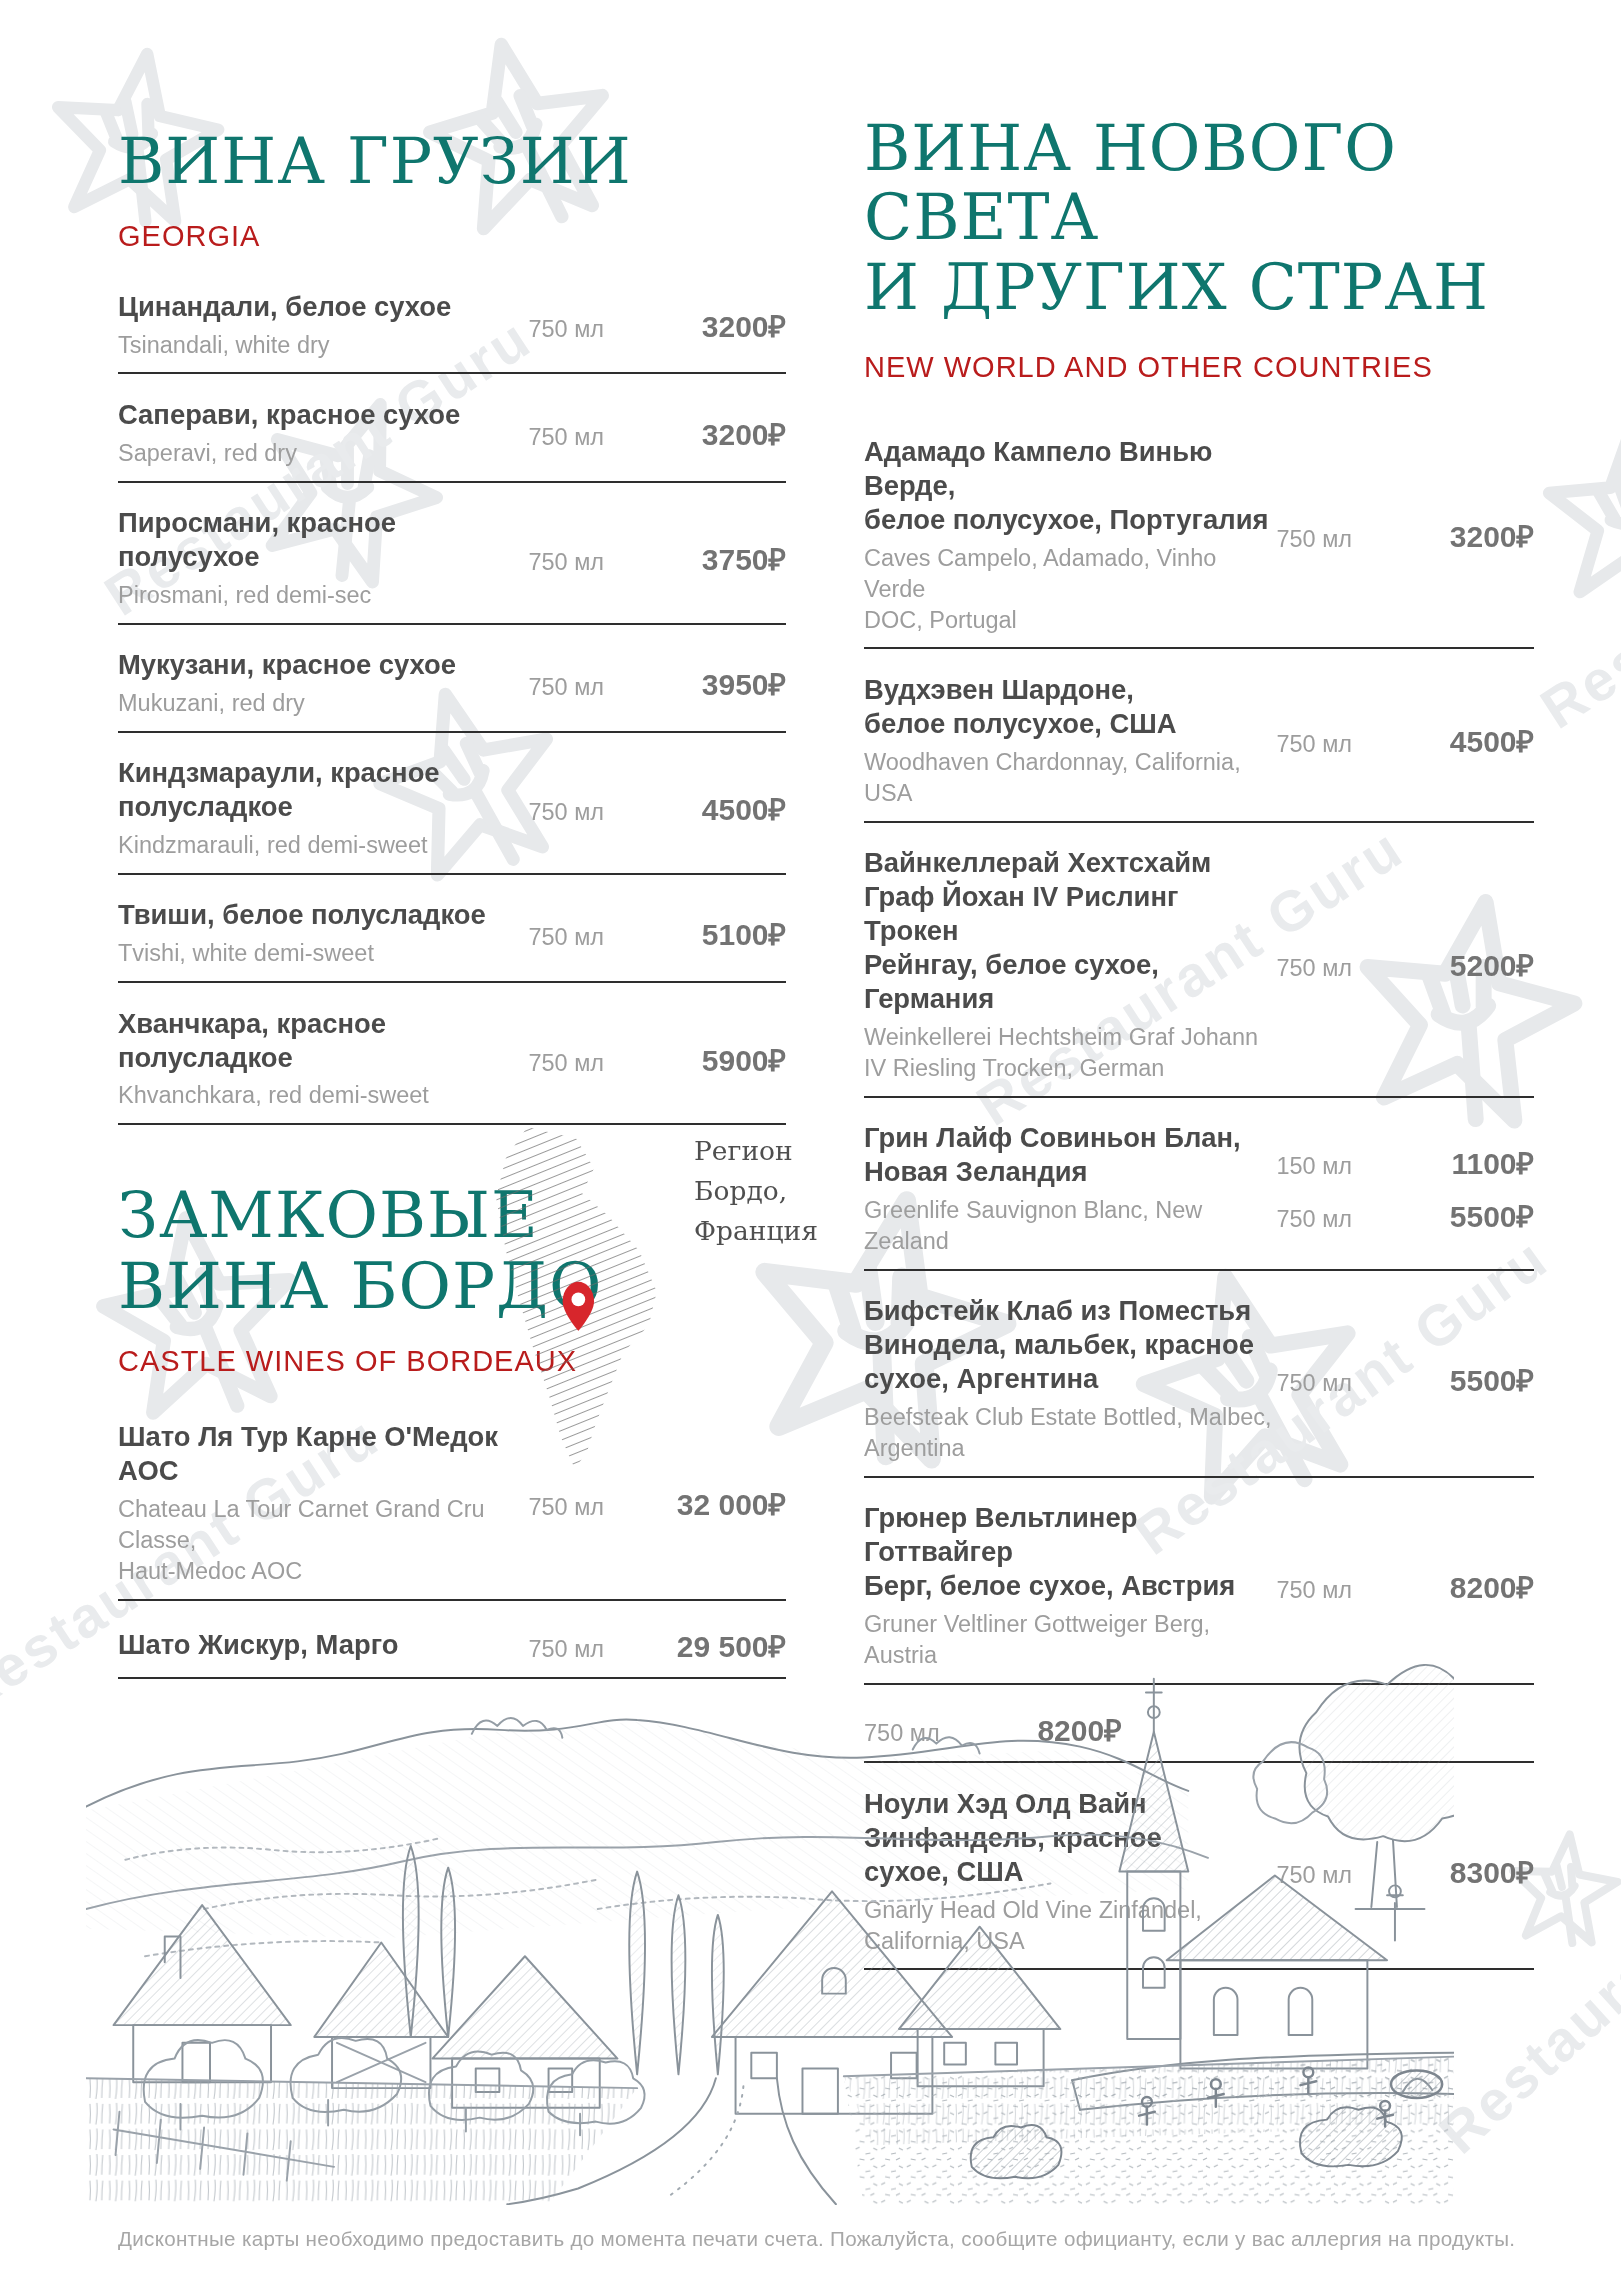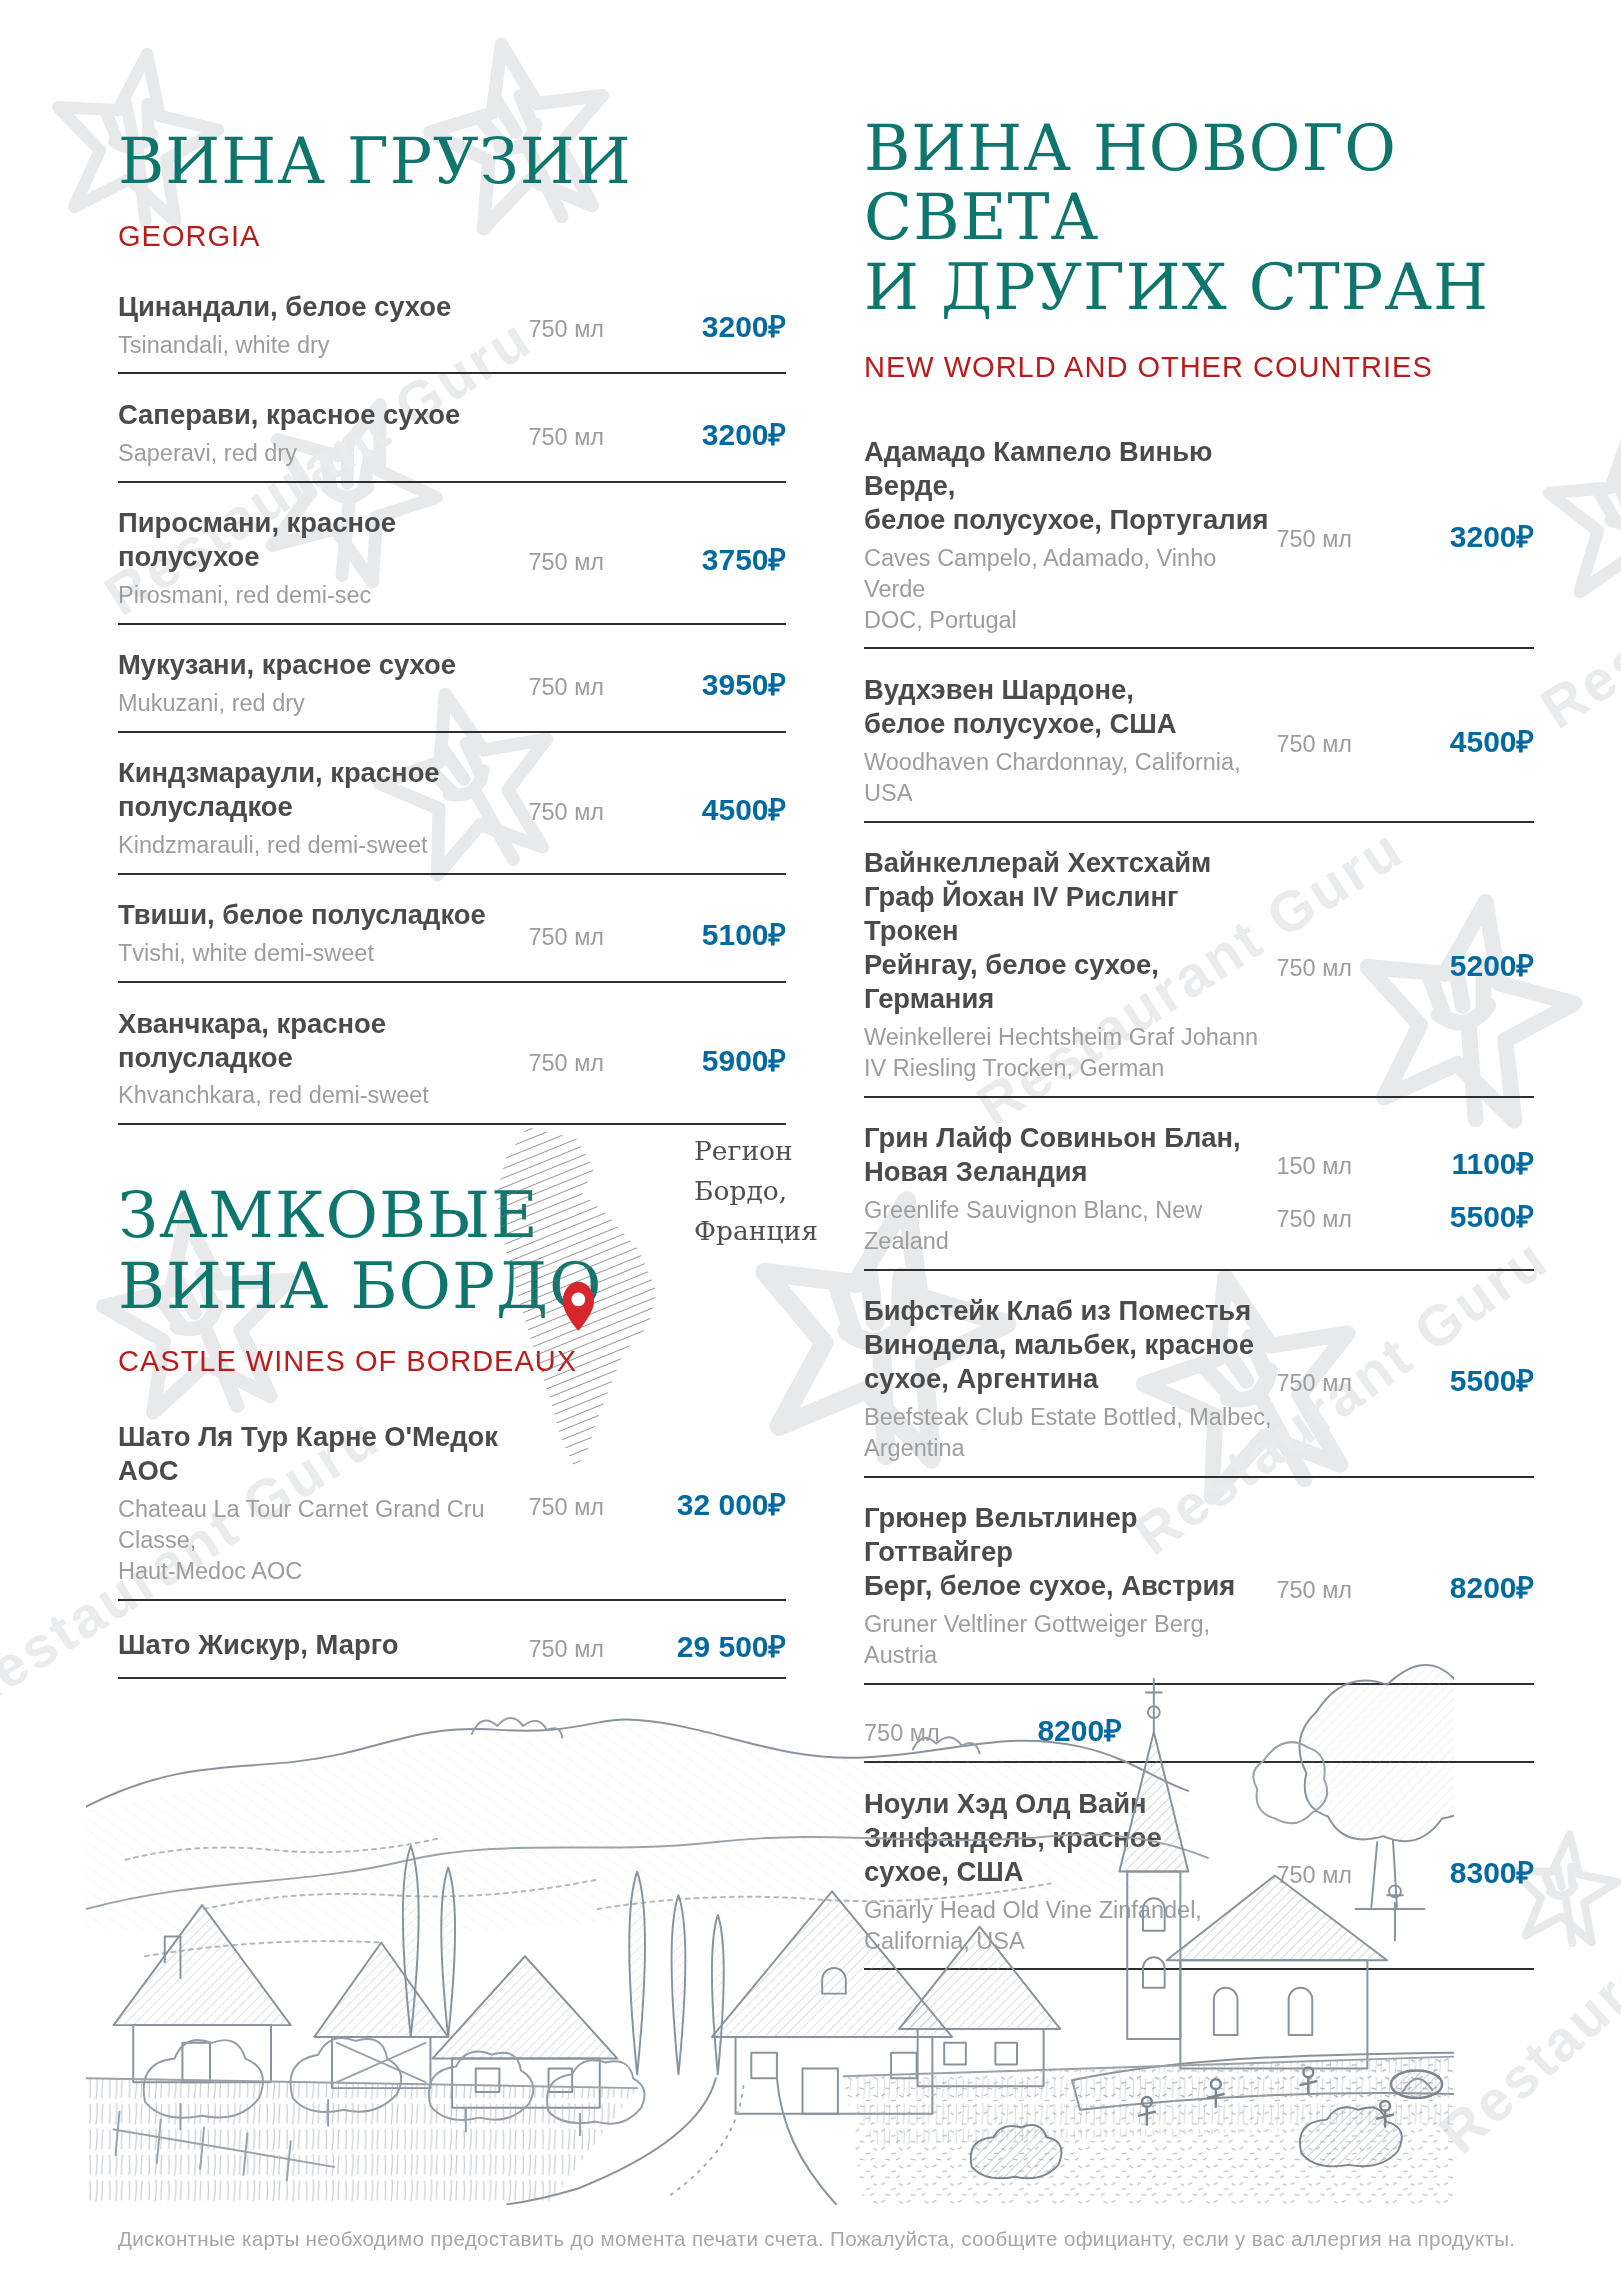--- a/index.html
+++ b/index.html
@@ -23,21 +23,21 @@
   .items{margin-top:3.9px;}
   .item{display:flex;justify-content:space-between;align-items:center;
         border-bottom:2px solid #2e2e2e;padding:23.5px 0 11.8px 0;}
   .item-main{max-width:423px;}
   .col-right .item-main{max-width:449px;}
   .item-name{font-size:27.4px;font-weight:bold;color:#4b4b4b;line-height:1.24;white-space:pre-line;}
   .item-desc{margin-top:5.9px;font-size:23.5px;color:#9d9d9d;line-height:1.32;white-space:pre-line;}
   .sizes{display:flex;flex-direction:column;align-items:flex-end;gap:11.8px;flex-shrink:0;}
   .size-row{display:flex;align-items:baseline;gap:43px;}
   .vol{font-size:23.5px;color:#9d9d9d;}
-  .price{font-size:30px;font-weight:bold;color:#0369a1;min-width:139px;text-align:right;}
+  .price{font-size:30px;font-weight:bold;color:#737373;min-width:139px;text-align:right;}
 
   
   .bordeaux{position:relative;margin-top:55px;}
   .bordeaux-map{position:absolute;right:-29px;top:-55px;width:323px;height:345px;}
   .map-label{position:absolute;left:202px;top:5.9px;font-family:"DejaVu Serif",serif;
              font-size:26.5px;color:#4f4f4f;line-height:1.5;white-space:pre-line;}
 
   
   .landscape{position:absolute;left:86px;top:1613px;width:1368px;height:592px;}
   .footer-note{position:absolute;left:118px;top:2227px;width:1431px;

